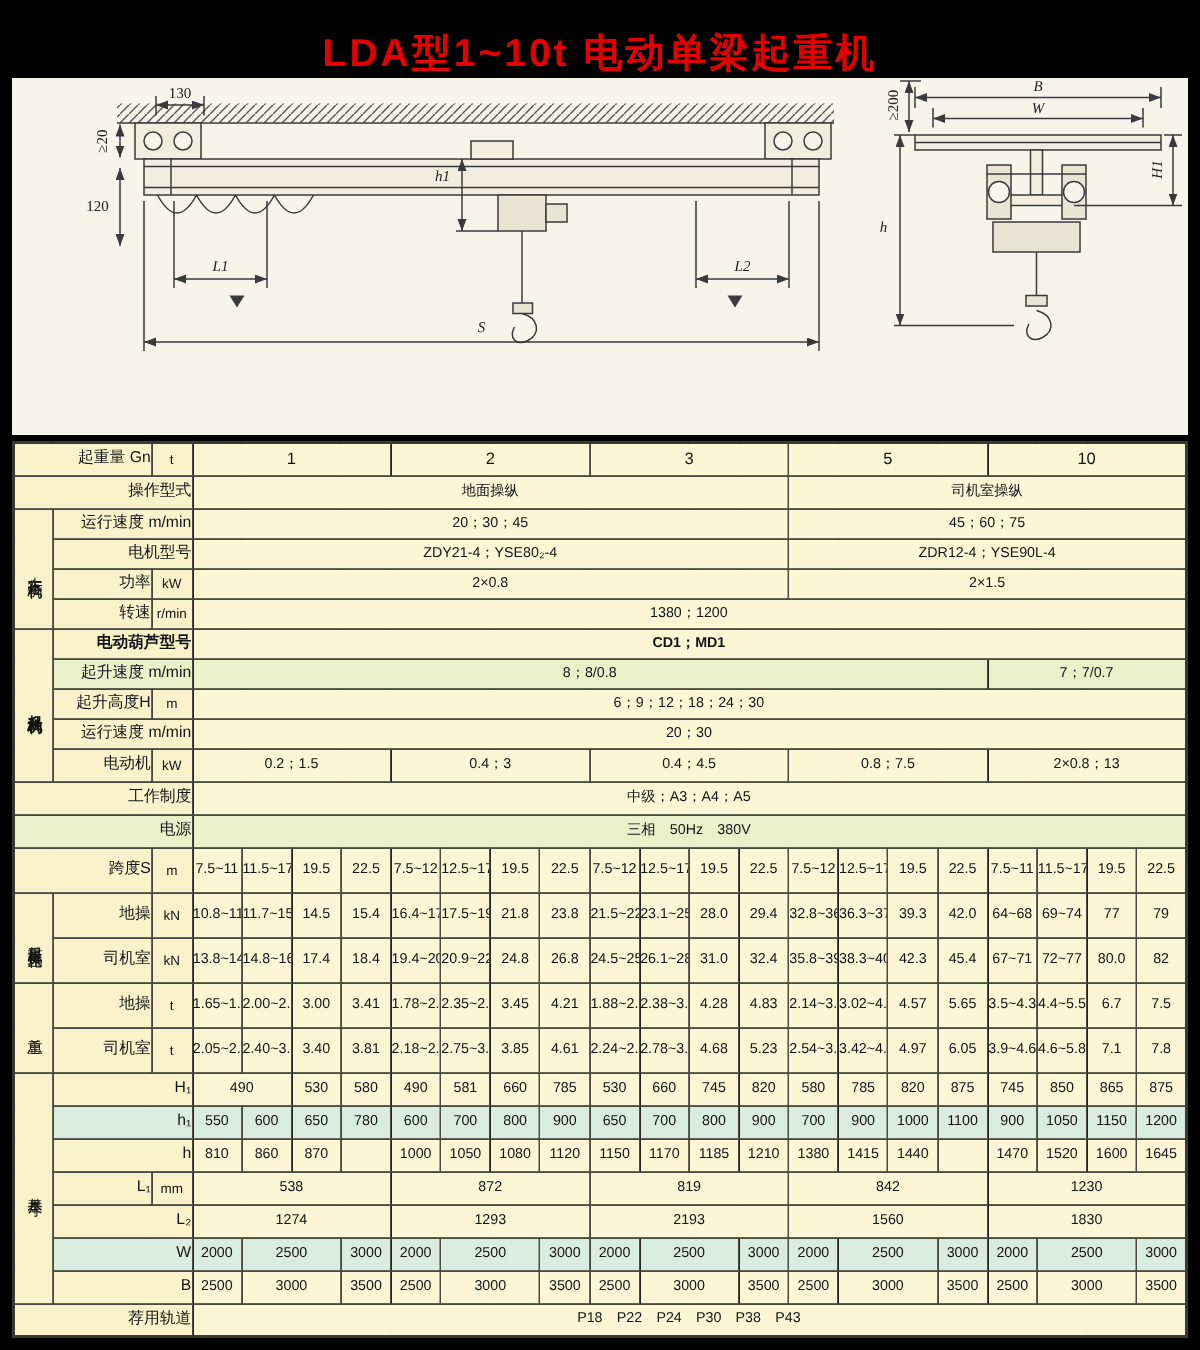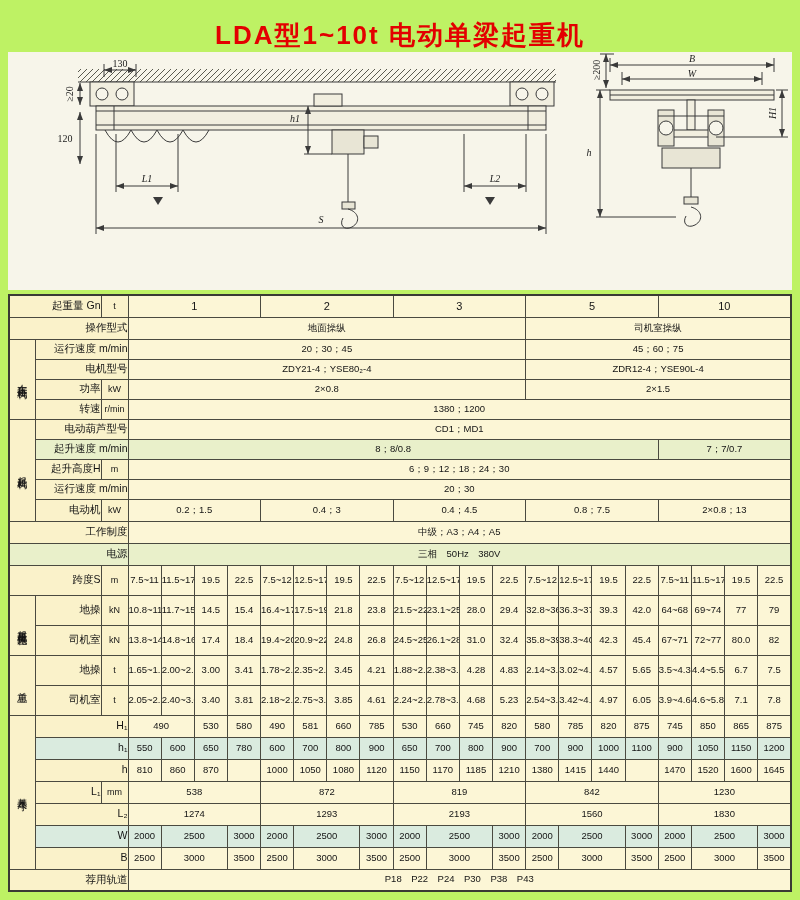--- a/index.html
+++ b/index.html
@@ -1,18 +1,18 @@
 <!DOCTYPE html>
 <html><head>
 <meta charset="utf-8">
 <style>
   * { margin:0; padding:0; box-sizing:border-box; }
   html,body { width:800px; height:900px; }
   body { background:#efece0; font-family:"Liberation Sans","DejaVu Sans",sans-serif; overflow:hidden; }
-  .page { position:relative; width:800px; height:900px; background:#bef264; padding:8px; }
+  .page { position:relative; width:800px; height:900px; background:#000000; padding:8px; }
   .title { text-align:center; color:#e30000; font-size:26px; font-weight:bold; letter-spacing:2px; padding-top:10px; }
   .draw { position:absolute; left:8px; top:52px; width:784px; height:238px; background:#f7f5ea; }
   .draw svg { position:absolute; left:0; top:0; }
   .dim { position:absolute; transform:translate(-50%,-50%); font-size:10px; color:#222;
          font-family:"Liberation Serif","DejaVu Serif",serif; white-space:nowrap; }
   .dim.v { transform:translate(-50%,-50%) rotate(-90deg); }
   .dim.it { font-style:italic; }
   table.spec { position:absolute; left:8px; top:294px; width:784px; border-collapse:collapse;
                table-layout:fixed; border:2px solid #3a3a34; }
   .spec td { border:1px solid #4a4a40; background:#FCF6D6; color:#141414; font-size:9.5px;
@@ -187,21 +187,21 @@
           <td class="lbl2">功率</td>
           <td class="unit">kW</td>
           <td colspan="12">2×0.8</td>
           <td colspan="8">2×1.5</td>
         </tr>
         <tr style="height: 20px;">
           <td class="lbl2">转速</td>
           <td class="unit">r/min</td>
           <td colspan="20">1380；1200</td>
         </tr>
-        <tr style="height: 20px;">
+        <tr style="height: 20px; font-weight: bold;">
           <td rowspan="5" class="grp">起升机构</td>
           <td colspan="2" class="lbl2">电动葫芦型号</td>
           <td colspan="20">CD1；MD1</td>
         </tr>
         <tr class="green" style="height: 20px;">
           <td colspan="2" class="lbl2">起升速度 m/min</td>
           <td colspan="16">8；8/0.8</td>
           <td colspan="4">7；7/0.7</td>
         </tr>
         <tr style="height: 20px;">

